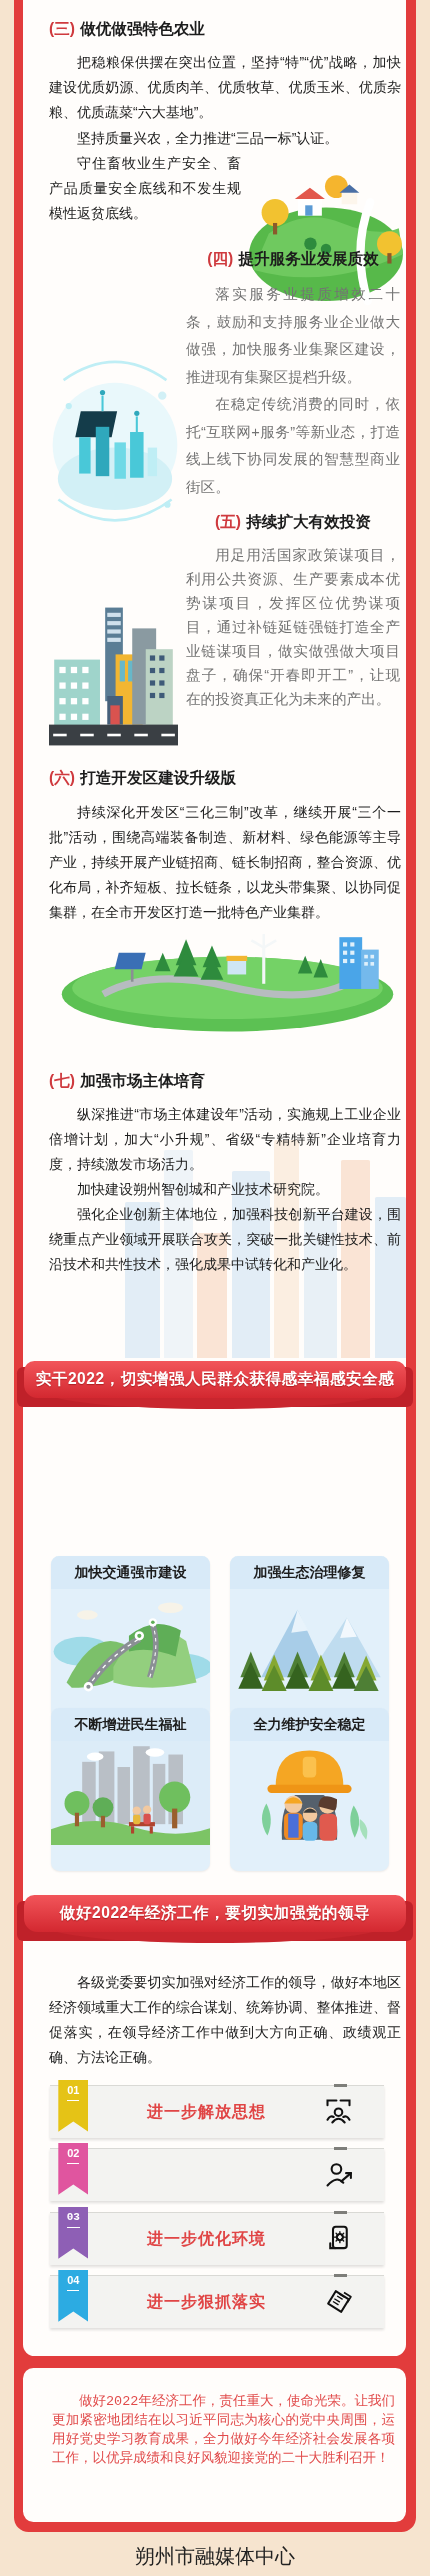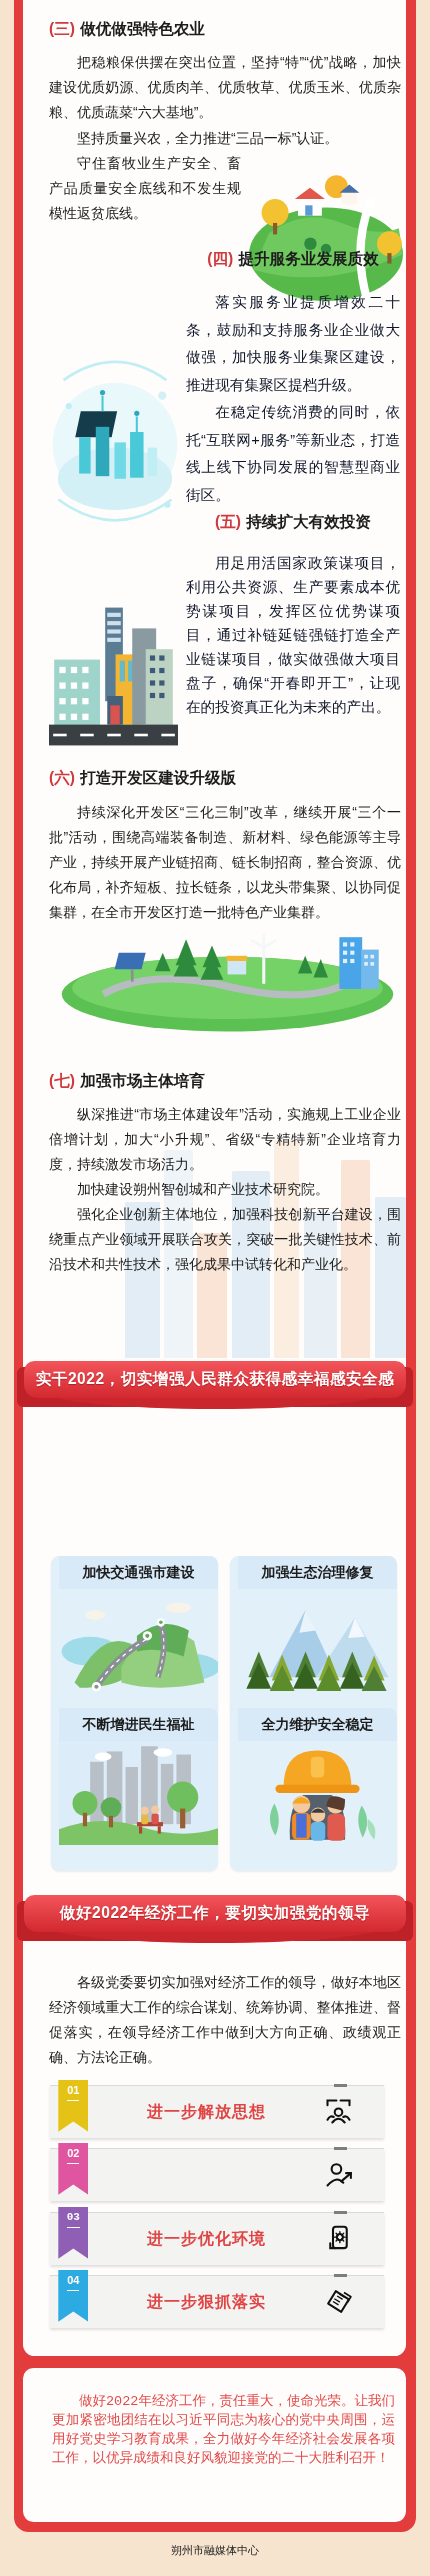--- a/index.html
+++ b/index.html
@@ -7,49 +7,49 @@
   .page{position:relative;width:430px;height:2576px;margin:0 auto;background:#f6e4cf;overflow:hidden;}
   .red-frame{position:absolute;left:14px;top:0;width:402px;height:2532px;background:#e23c3c;border-radius:0 0 14.6px 14.6px;}
   .panel{position:absolute;background:#fffdfb;}
   .panel-main{left:23.4px;top:0;width:383px;height:2356px;border-radius:0 0 11.4px 11.4px;}
   .panel-closing{left:23.4px;top:2368px;width:383px;height:154px;border-radius:10.4px;}
   .abs{position:absolute;}
   .sec-heading{display:flex;align-items:baseline;gap:5.2px;font-weight:bold;font-size:15.6px;color:#1c1c1c;z-index:2;}
   .sec-num{color:#cf3a3e;font-weight:bold;}
   .body-text{font-size:14px;line-height:25px;color:#1c1c1c;text-align:justify;z-index:2;}
   .body-text p{margin:0;text-indent:2em;}
-  .col-text{font-size:14.6px;line-height:27.6px;color:#0f172a;text-align:justify;z-index:2;margin-top:8px;}
+  .col-text{font-size:14.6px;line-height:27.6px;color:#737373;text-align:justify;z-index:2;}
   .col-text p{margin:0;text-indent:2em;}
   
   .banner{z-index:3;height:52px;}
   .banner .back{position:absolute;left:0;right:0;top:6.2px;height:40px;background:#bf2129;border-radius:6.2px;}
   .banner .front{position:absolute;left:7.3px;right:7.3px;top:0;height:37px;background:linear-gradient(#f2555a,#d32830);
     border-radius:10.4px 10.4px 13.5px 13.5px;display:flex;align-items:center;justify-content:center;}
   .banner .lip{position:absolute;left:7%;right:7%;top:29px;height:19px;background:#c9262e;border-radius:0 0 55% 55%/0 0 100% 100%;}
   .banner .txt{position:relative;color:#ffffff;font-size:15.6px;font-weight:bold;letter-spacing:0.5px;text-shadow:0 1px 1px rgba(120,0,0,.45);z-index:2;}
   
-  .fcard{width:159px;height:163px;border-radius:8.3px;overflow:hidden;background:#e2f0fa;box-shadow:0 1px 2.1px rgba(0,0,0,.08);z-index:2;padding-left:8px;}
+  .fcard{width:159px;height:163px;border-radius:8.3px;overflow:hidden;background:#e2f0fa;box-shadow:0 1px 2.1px rgba(0,0,0,.08);z-index:2;}
   .fcard .fhead{height:33px;background:#d8eaf8;display:flex;align-items:center;justify-content:center;
     font-size:14px;font-weight:bold;color:#1c1c1c;}
   .fcard .fbody{height:104px;}
   .fcard svg{display:block;width:100%;height:100%;}
   
   .step{width:334px;height:52px;background:#f3f3f1;border-top:1.6px solid #d9d9d5;box-shadow:0 1.6px 2.6px rgba(0,0,0,.12);z-index:2;}
   .step .tab{position:absolute;right:37px;top:-2.1px;width:13.5px;height:3.1px;background:#7e7e7a;}
   .step .ribbon{position:absolute;left:8.3px;top:-6.2px;width:30px;height:52px;
     clip-path:polygon(0 0,100% 0,100% 100%,50% 80%,0 100%);display:flex;justify-content:center;}
   .step .ribbon span{margin-top:4.2px;color:#fff;font-weight:bold;font-size:11px;border-bottom:1px solid #fff;height:15.6px;}
   .step .label{position:absolute;left:57px;right:78px;top:0;height:52px;display:flex;align-items:center;justify-content:center;
     font-size:16px;font-weight:bold;color:#e04545;letter-spacing:1px;}
   .step .sicon{position:absolute;right:29px;top:9.4px;width:33px;height:33px;}
   .watermark{z-index:0;opacity:.33;display:flex;align-items:flex-end;gap:4.2px;}
   .watermark i{display:block;border-radius:1.6px 1.6px 0 0;}
   .closing-text{font-size:13.5px;line-height:19px;color:#e14b4b;text-align:justify;z-index:2;font-family:Liberation Mono, monospace;}
   .closing-text p{margin:0;text-indent:2em;}
-  .footer{width:430px;text-align:center;font-size:11px;color:#222;z-index:2;}
+  .footer{width:430px;text-align:center;font-size:20px;color:#222;z-index:2;}
   svg{overflow:visible;}
 </style>
 </head>
 <body>
 
 <div class="page">
   <div class="red-frame"></div>
   <div class="panel panel-main"></div>
   <div class="panel panel-closing"></div>
 

